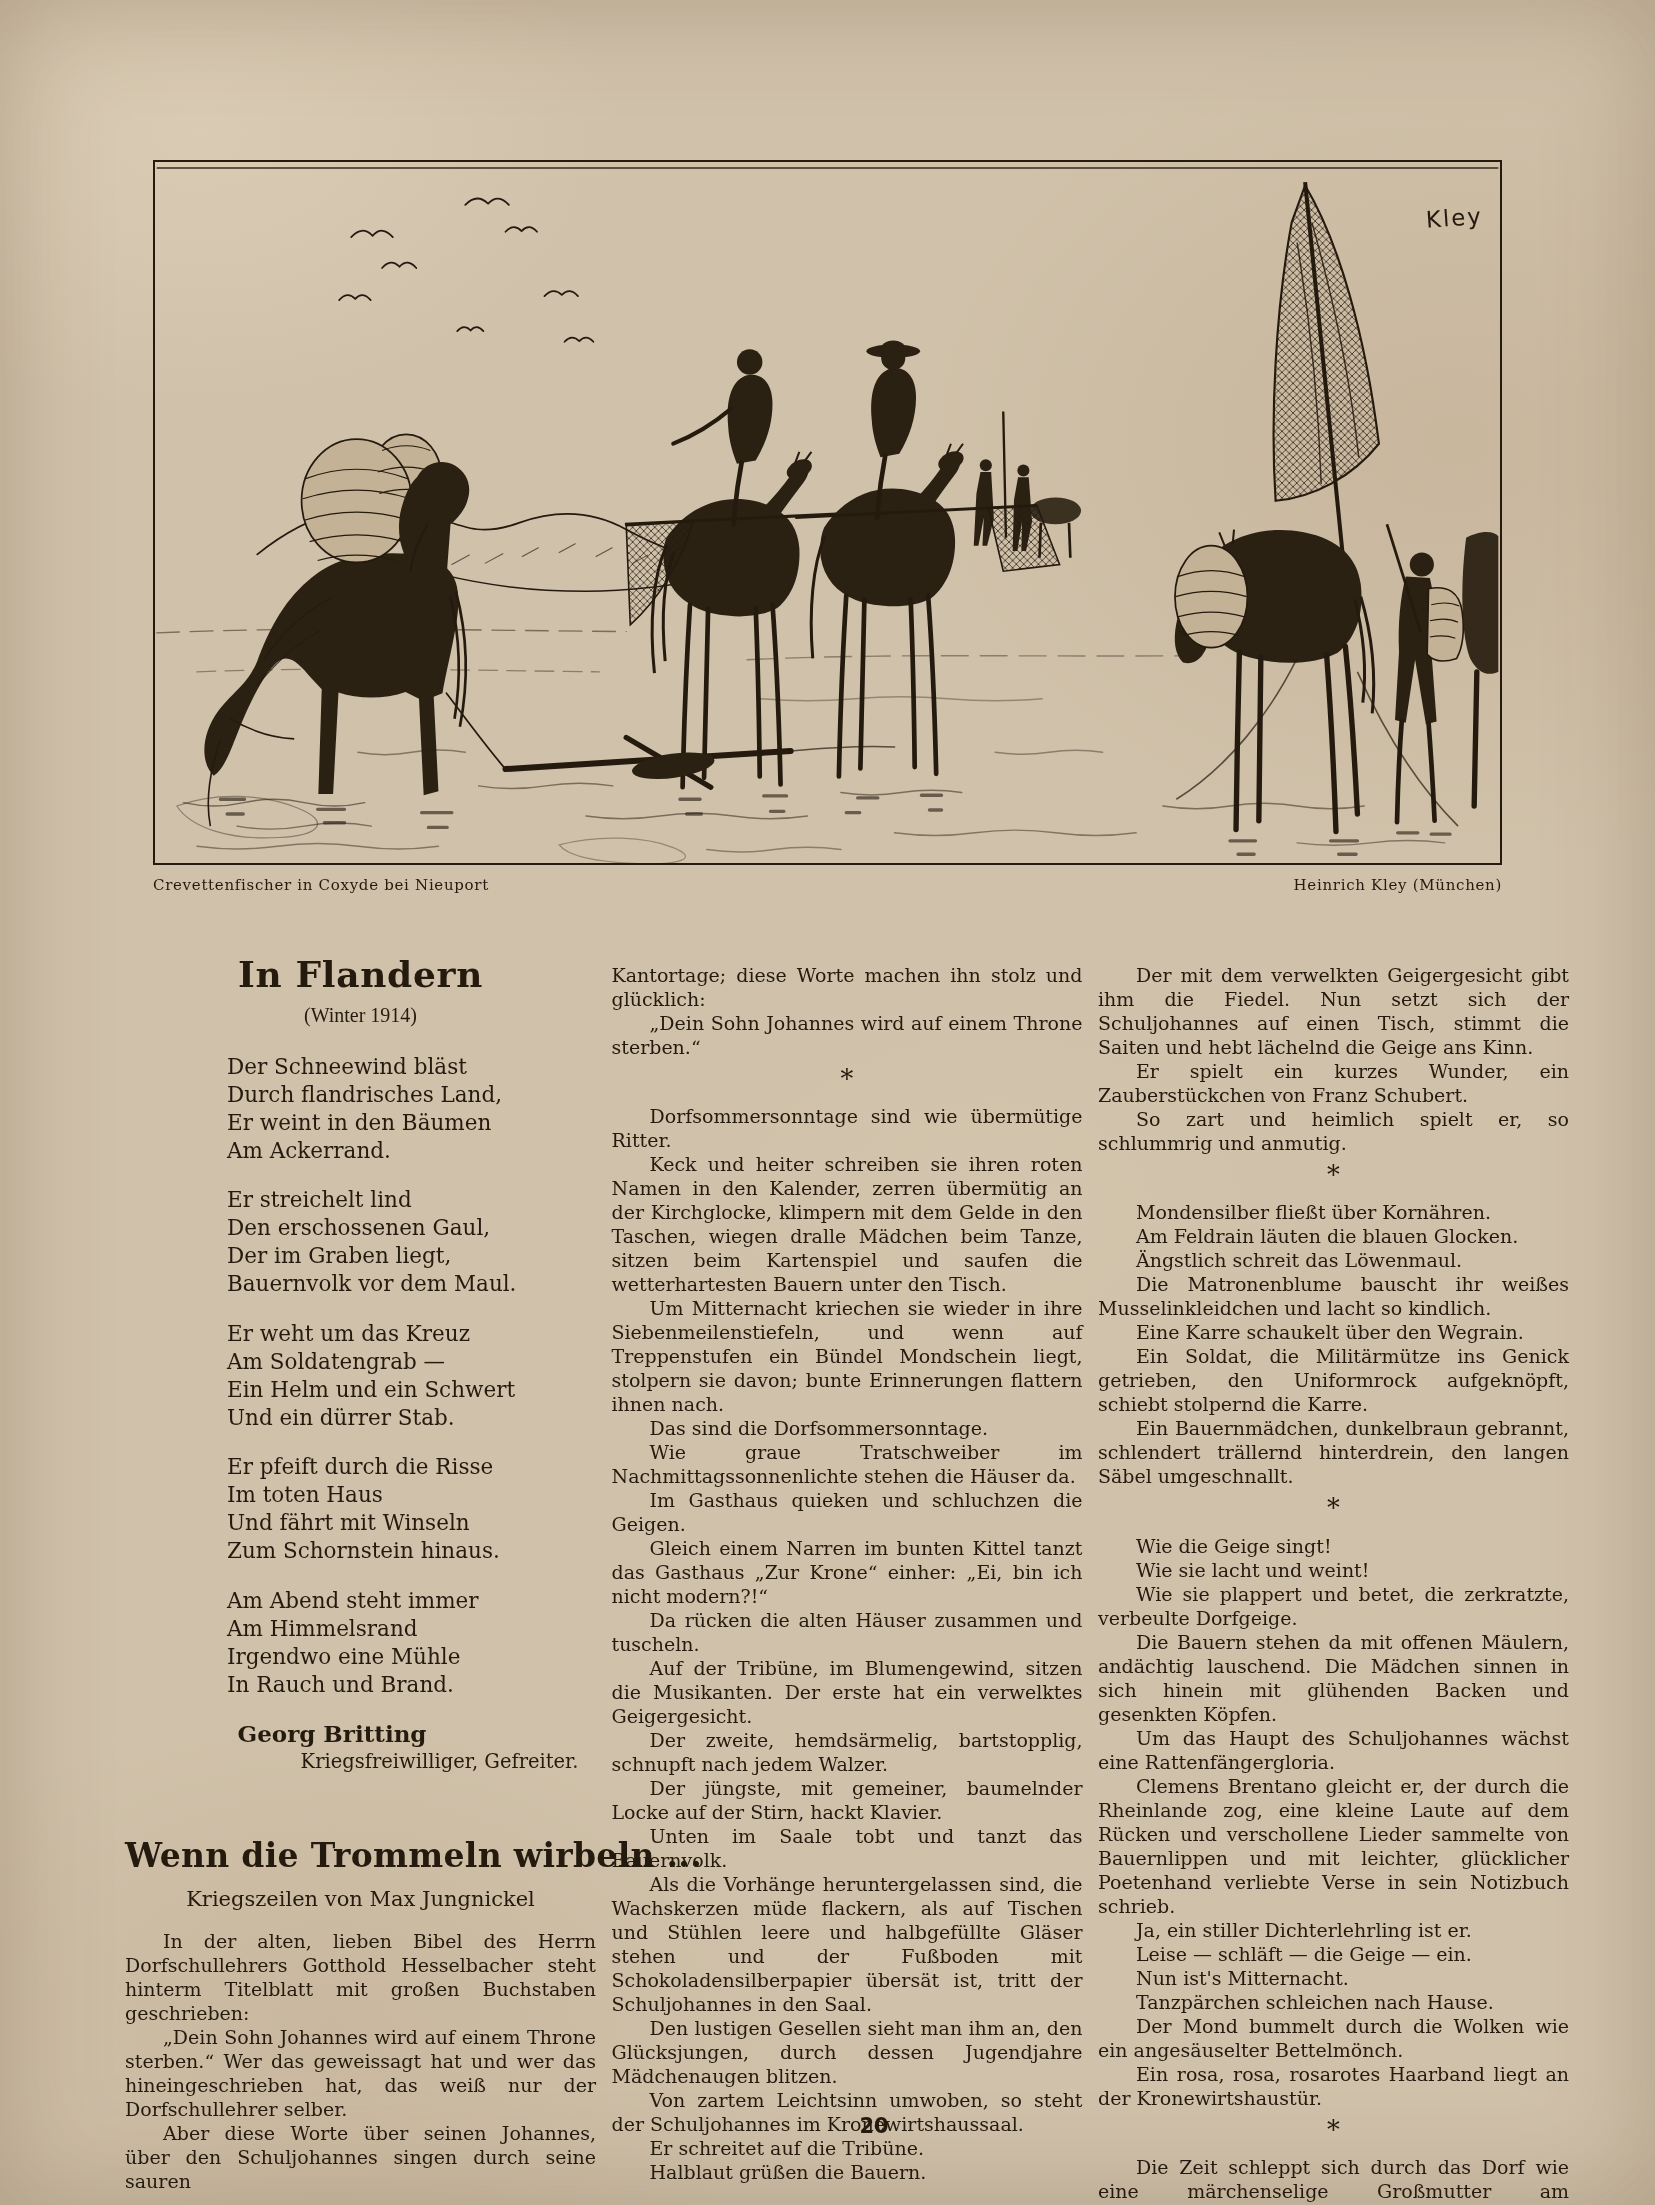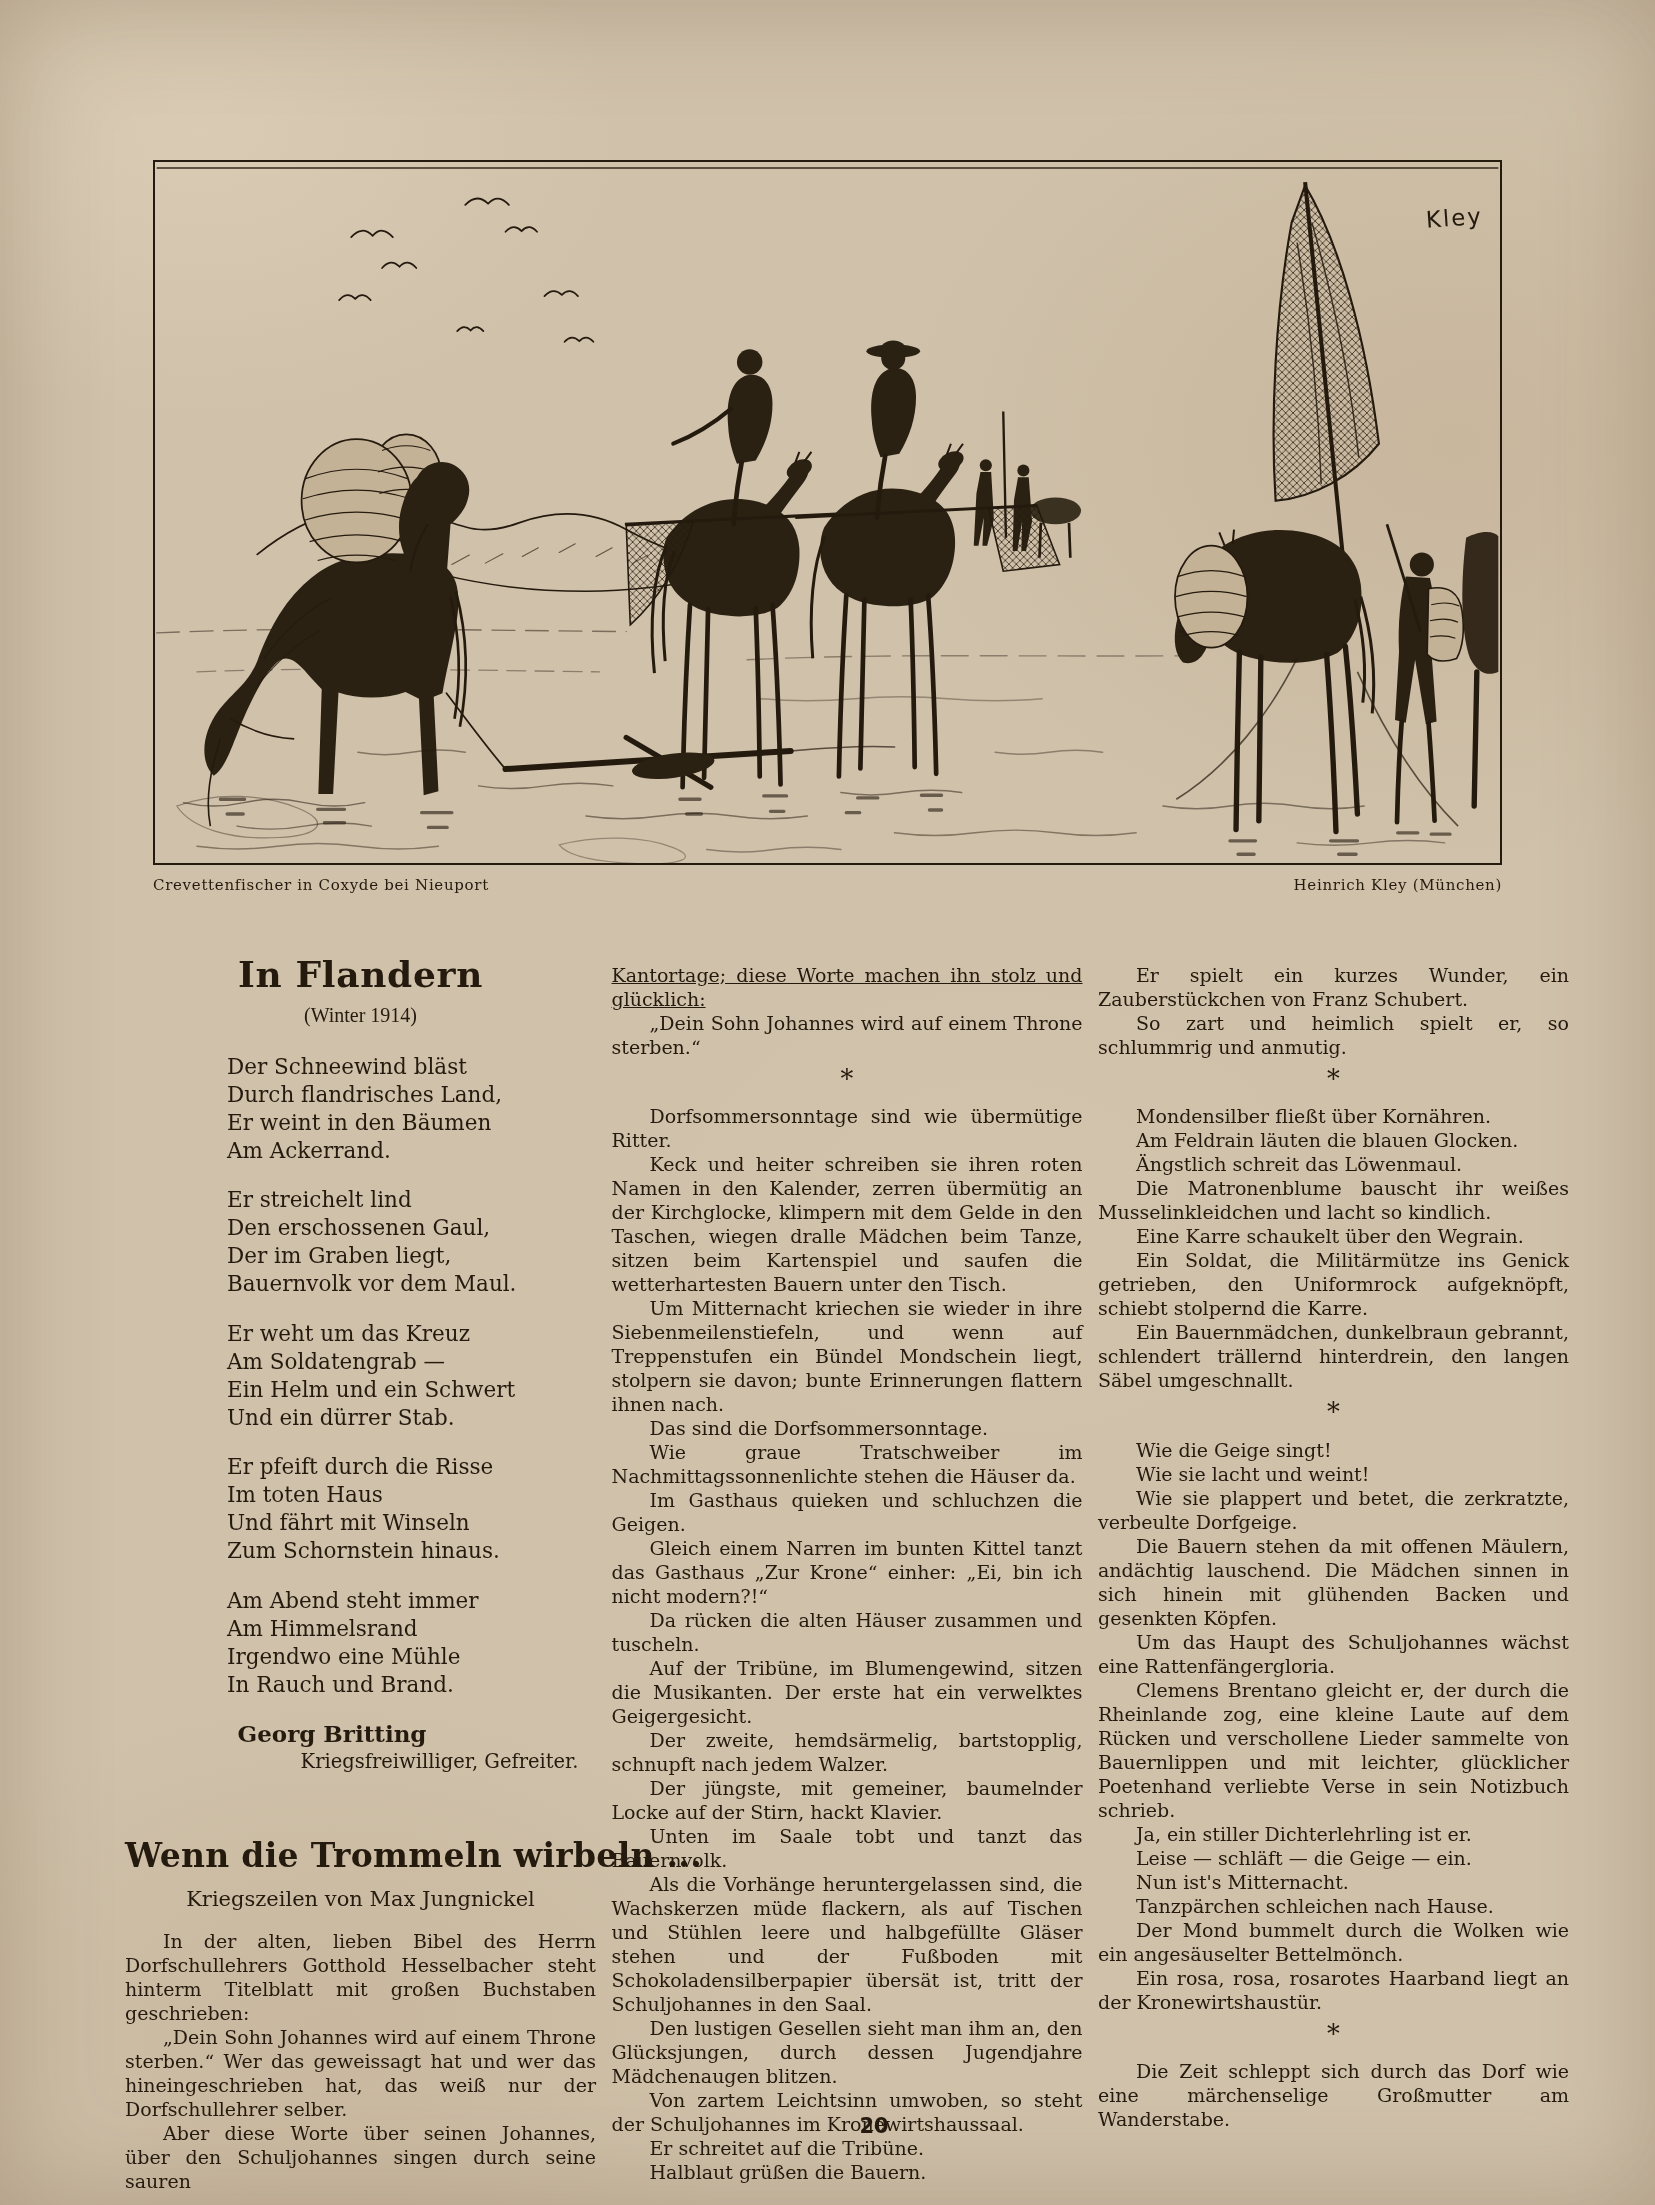--- a/index.html
+++ b/index.html
@@ -45,21 +45,21 @@
   .poem-author{font-size:23px;font-weight:bold;text-align:center;padding-right:57px;margin-top:6.7px;}
   .poem-author-role{font-size:19.5px;text-align:right;padding-right:17.5px;margin-top:2.7px;}
   .article-title{
     font-size:33px;font-weight:bold;margin:63px 0 0 0;letter-spacing:0.3px;white-space:nowrap;
   }
   .article-sub{font-size:21px;text-align:center;margin:12px 0 17.5px 0;}
   .paras p{
     margin:0;font-size:19px;line-height:24px;text-align:justify;
     text-indent:38px;
   }
-  .paras p.noindent{text-indent:0;text-decoration:underline;}
+  .paras p.noindent{text-indent:0;}
   .star{font-size:25.6px;line-height:25.6px;text-align:center;margin:8px 0 12px 0;}
   .pageno{
     position:absolute;left:847px;top:2114px;width:54px;text-align:center;
     font-family:"DejaVu Sans","Liberation Sans",sans-serif;
     font-size:21px;font-weight:bold;color:#241a0e;
   }
 </style>
 </head>
 <body>
 
@@ -311,20 +311,21 @@
         <p>Unten im Saale tobt und tanzt das Bauernvolk.</p>
         <p>Als die Vorhänge heruntergelassen sind, die Wachskerzen müde flackern, als auf Tischen und Stühlen leere und halbgefüllte Gläser stehen und der Fußboden mit Schokoladensilberpapier übersät ist, tritt der Schuljohannes in den Saal.</p>
         <p>Den lustigen Gesellen sieht man ihm an, den Glücksjungen, durch dessen Jugendjahre Mädchenaugen blitzen.</p>
         <p>Von zartem Leichtsinn umwoben, so steht der Schuljohannes im Kronewirtshaussaal.</p>
         <p>Er schreitet auf die Tribüne.</p>
         <p>Halblaut grüßen die Bauern.</p>
       </div>
   </div>
   <div class="col col-right">
     <div class="paras">
+        <p>Der mit dem verwelkten Geigergesicht gibt ihm die Fiedel. Nun setzt sich der Schuljohannes auf einen Tisch, stimmt die Saiten und hebt lächelnd die Geige ans Kinn.</p>
         <p>Er spielt ein kurzes Wunder, ein Zauberstückchen von Franz Schubert.</p>
         <p>So zart und heimlich spielt er, so schlummrig und anmutig.</p>
         <div class="star">*</div>
         <p>Mondensilber fließt über Kornähren.</p>
         <p>Am Feldrain läuten die blauen Glocken.</p>
         <p>Ängstlich schreit das Löwenmaul.</p>
         <p>Die Matronenblume bauscht ihr weißes Musselinkleidchen und lacht so kindlich.</p>
         <p>Eine Karre schaukelt über den Wegrain.</p>
         <p>Ein Soldat, die Militärmütze ins Genick getrieben, den Uniformrock aufgeknöpft, schiebt stolpernd die Karre.</p>
         <p>Ein Bauernmädchen, dunkelbraun gebrannt, schlendert trällernd hinterdrein, den langen Säbel umgeschnallt.</p>

